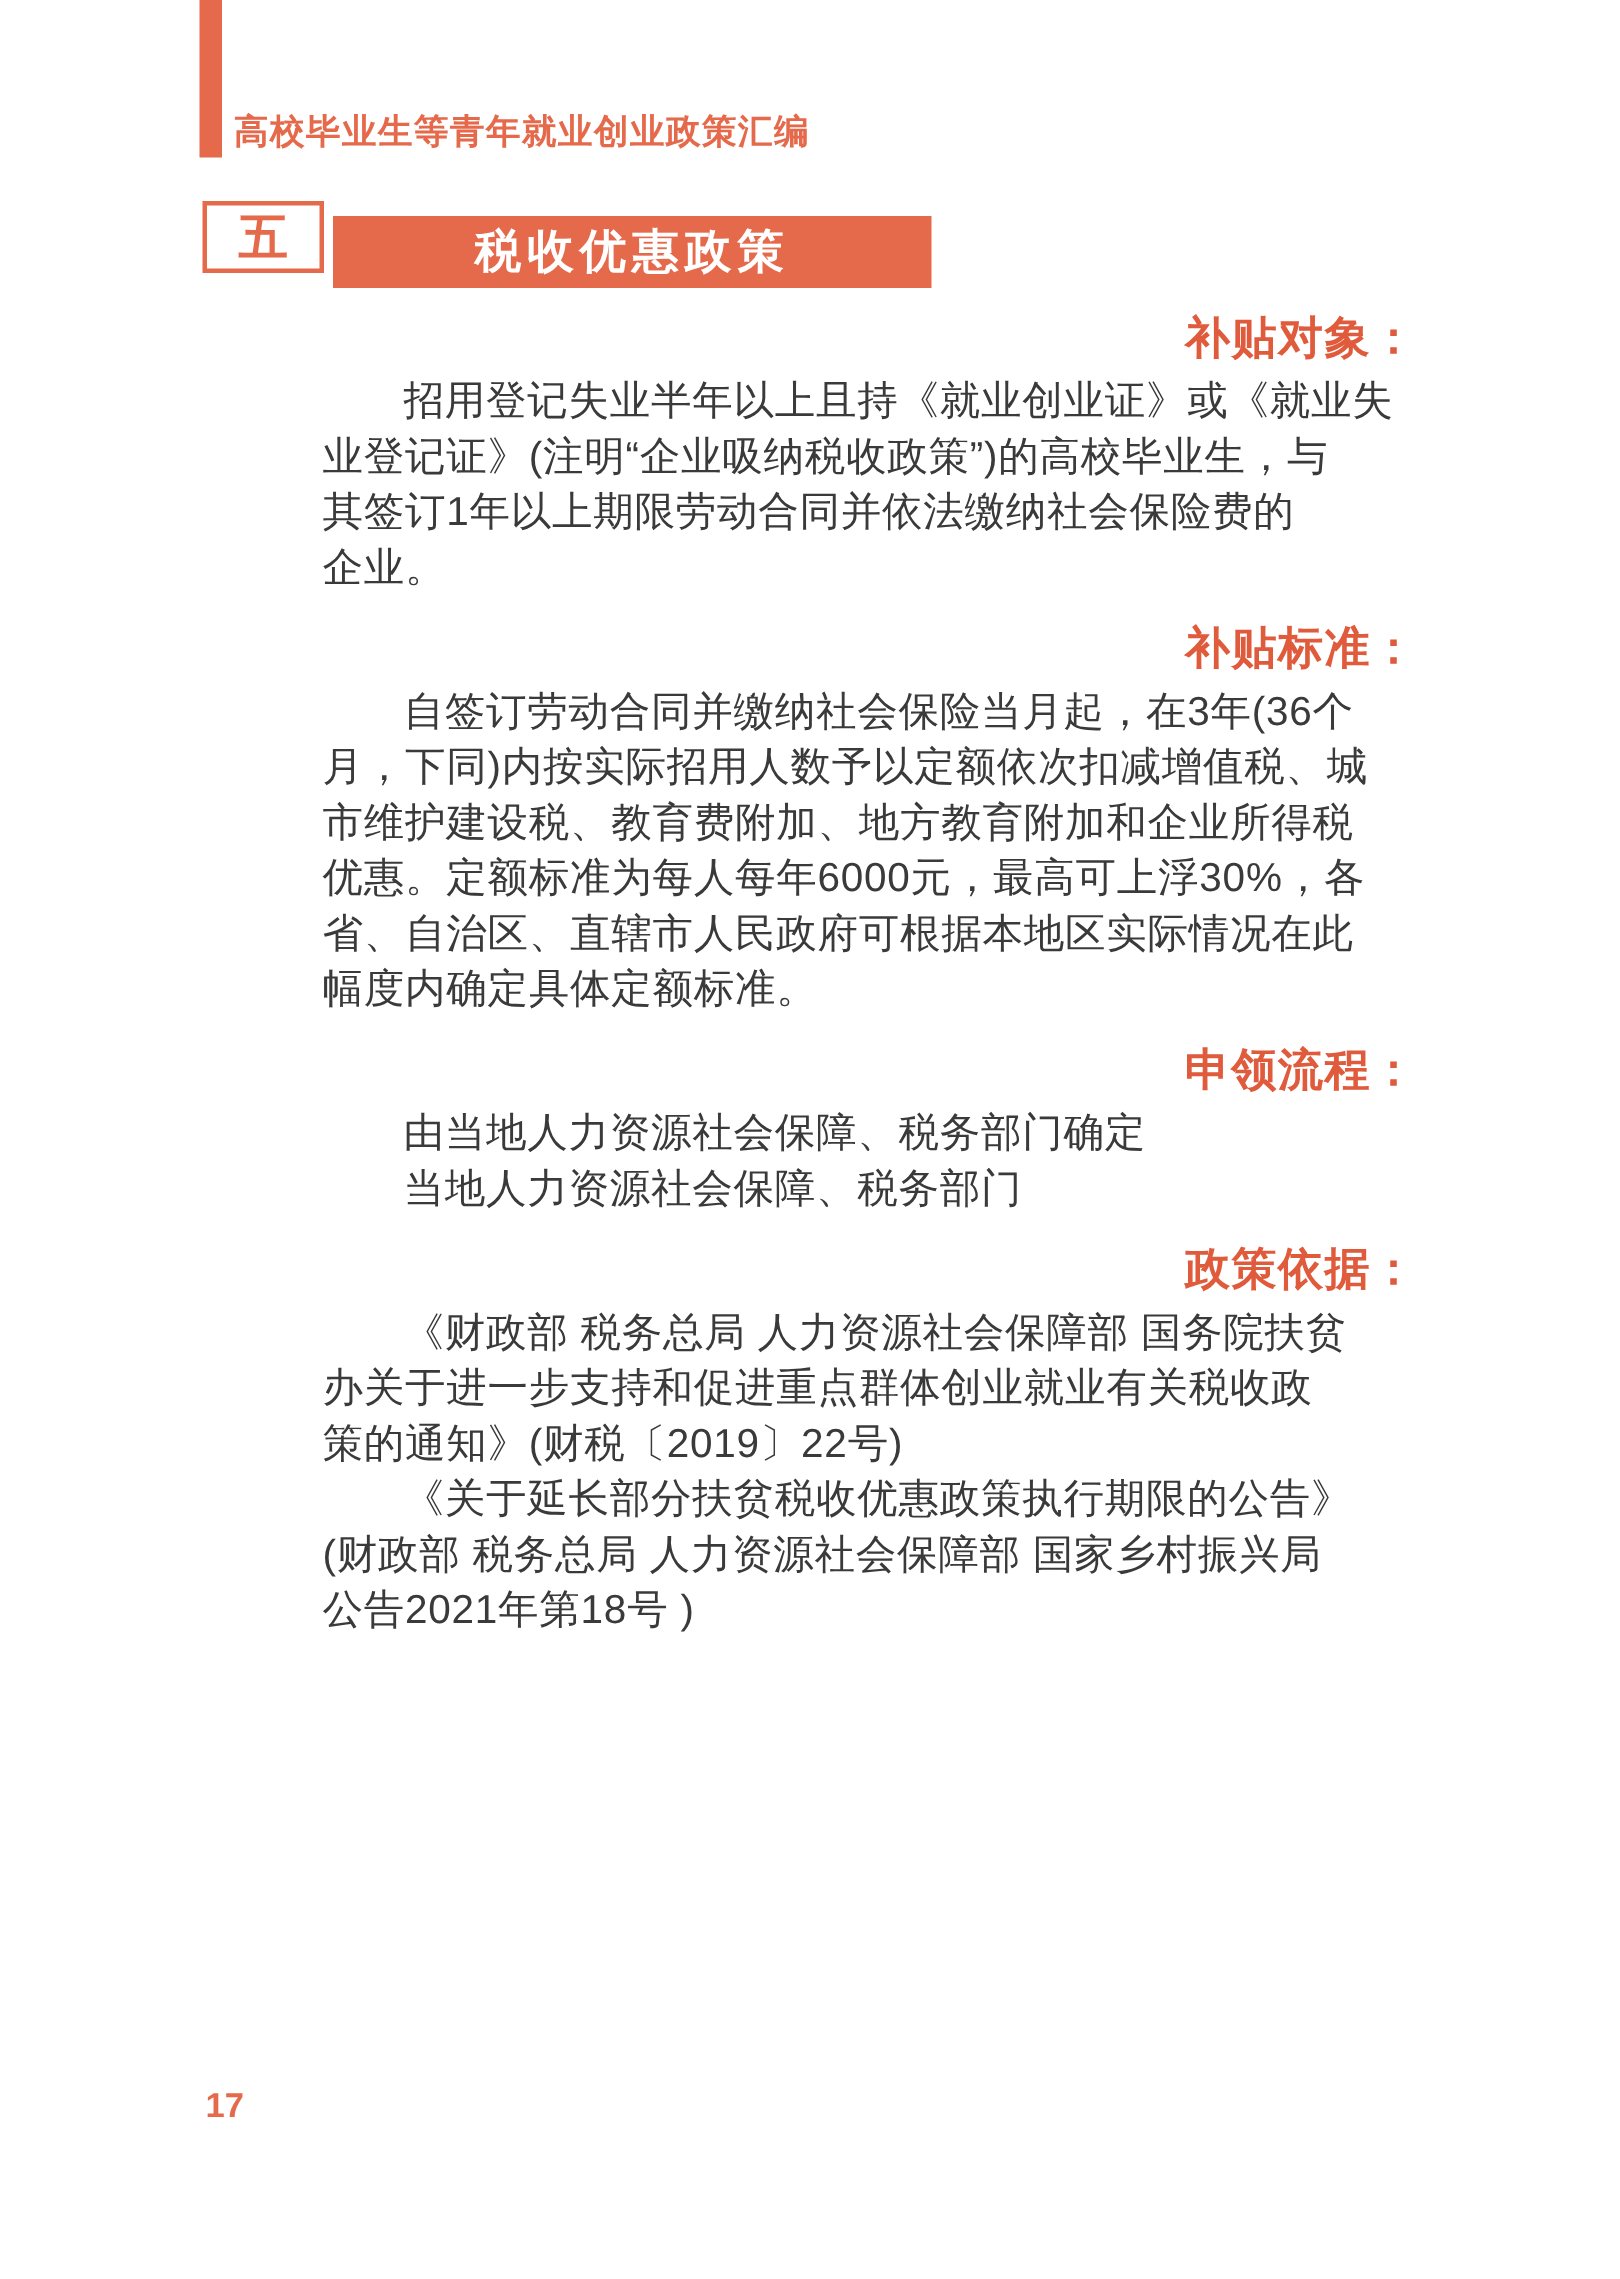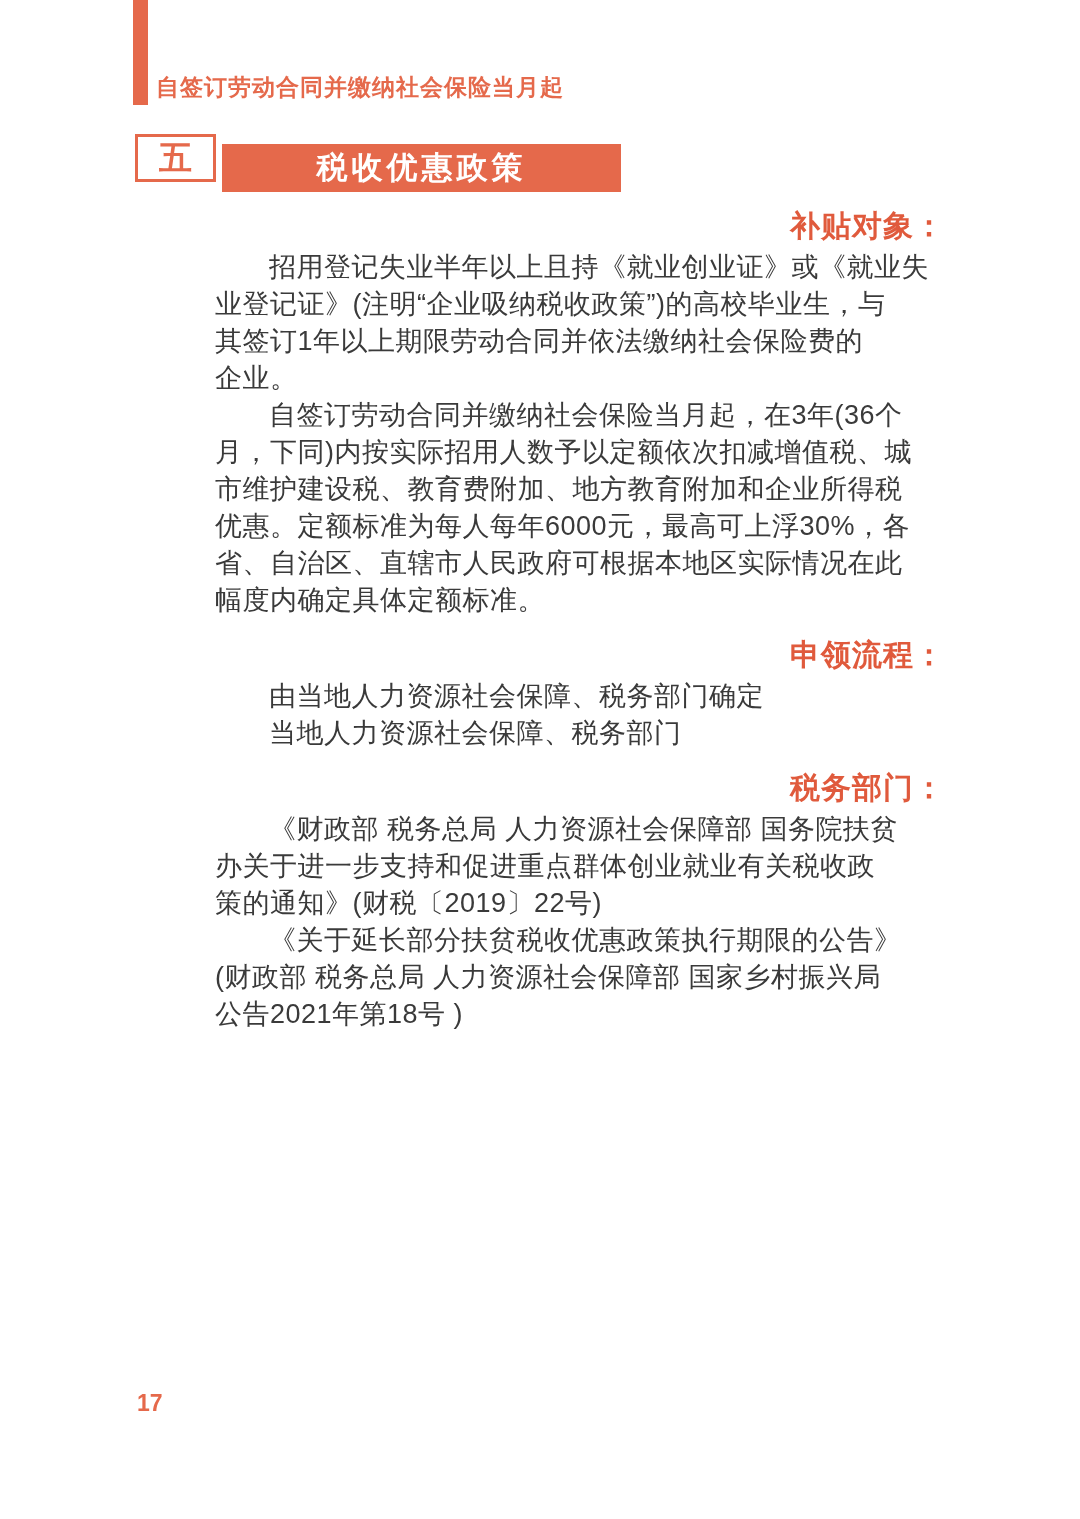--- a/index.html
+++ b/index.html
@@ -75,48 +75,49 @@
     position:absolute;left:137px;top:1390px;
     font-size:23px;font-weight:bold;
     color:var(--accent2);
   }
 </style>
 </head>
 <body>
 
 <div class="accent-bar"></div>
 
-<div class="header-title">自签订劳动合同并缴纳社会保险当月起</div>
+<div class="header-title">高校毕业生等青年就业创业政策汇编</div>
 
 <div class="section-header">
   <div class="num-box">五</div>
   <div class="banner">税收优惠政策</div>
 </div>
 
 <div class="content">
 
   <h2 class="sec-heading">补贴对象：</h2>
   <p class="para">招用登记失业半年以上且持《就业创业证》或《就业失
 业登记证》(注明“企业吸纳税收政策”)的高校毕业生，与
 其签订1年以上期限劳动合同并依法缴纳社会保险费的
 企业。</p>
 
+  <h2 class="sec-heading">补贴标准：</h2>
   <p class="para">自签订劳动合同并缴纳社会保险当月起，在3年(36个
 月，下同)内按实际招用人数予以定额依次扣减增值税、城
 市维护建设税、教育费附加、地方教育附加和企业所得税
 优惠。定额标准为每人每年6000元，最高可上浮30%，各
 省、自治区、直辖市人民政府可根据本地区实际情况在此
 幅度内确定具体定额标准。</p>
 
   <h2 class="sec-heading">申领流程：</h2>
   <p class="para">由当地人力资源社会保障、税务部门确定</p>
 
   <p class="para">当地人力资源社会保障、税务部门</p>
 
-  <h2 class="sec-heading">税务部门：</h2>
+  <h2 class="sec-heading">政策依据：</h2>
   <p class="para">《财政部 税务总局 人力资源社会保障部 国务院扶贫
 办关于进一步支持和促进重点群体创业就业有关税收政
 策的通知》(财税〔2019〕22号)</p>
   <p class="para">《关于延长部分扶贫税收优惠政策执行期限的公告》
 (财政部 税务总局 人力资源社会保障部 国家乡村振兴局
 公告2021年第18号 )</p>
 
 </div>
 
 <div class="page-number">17</div>

